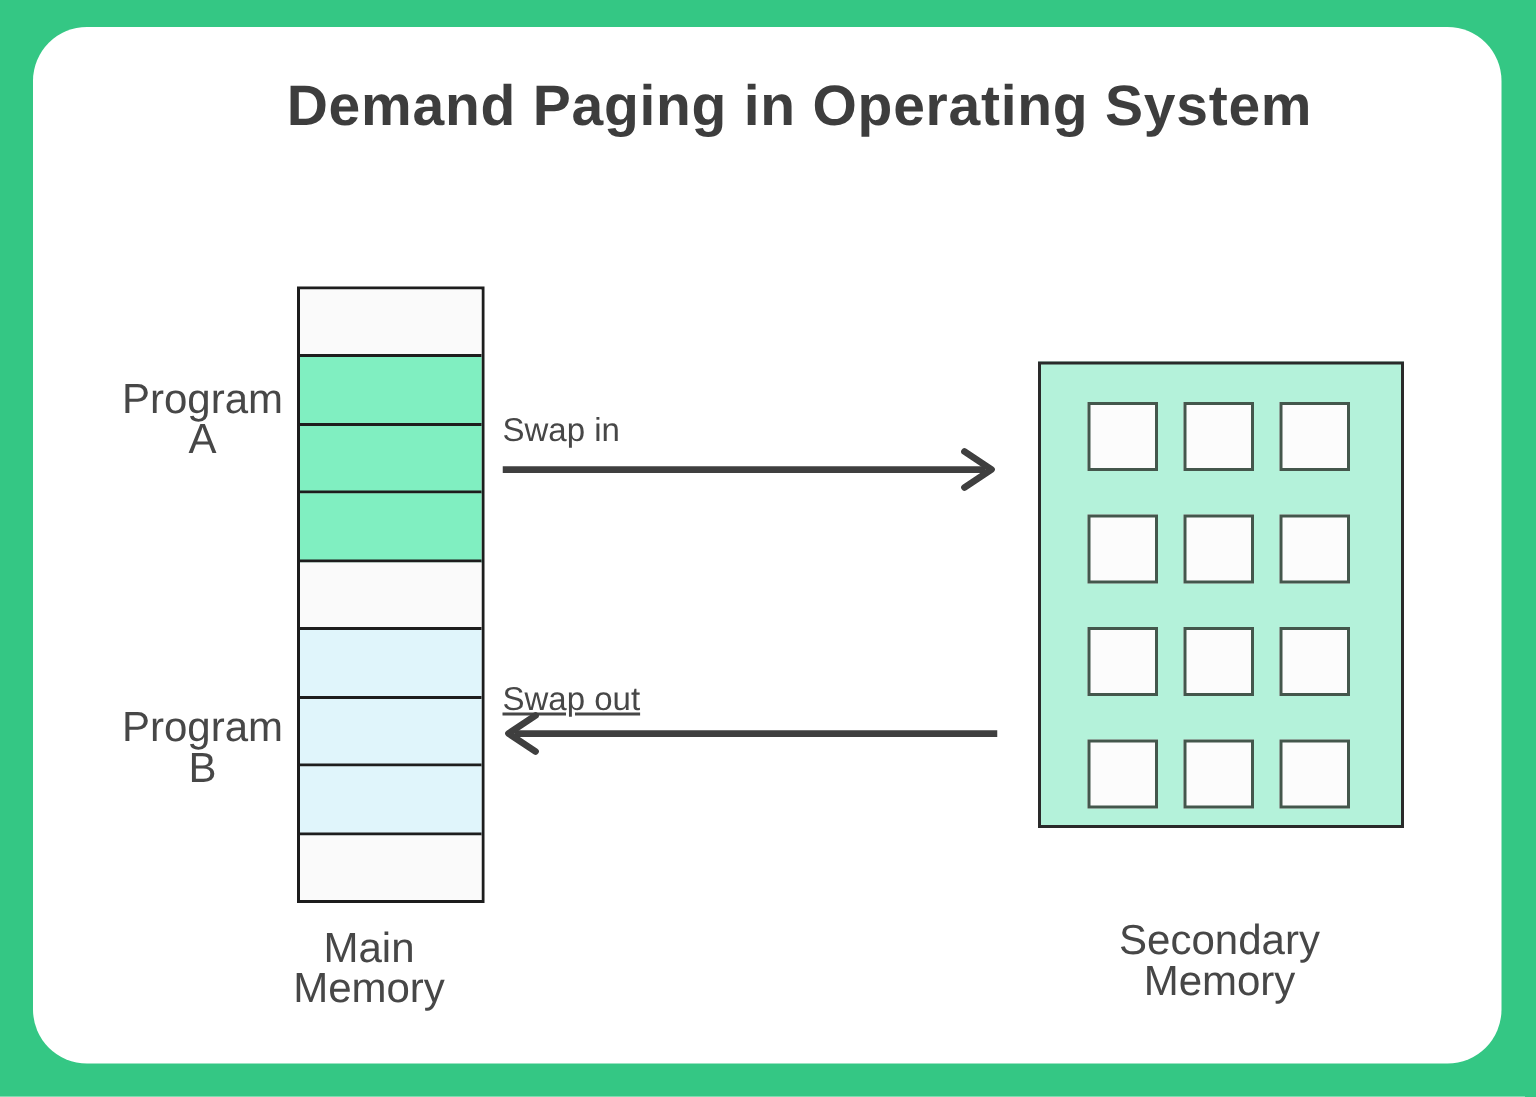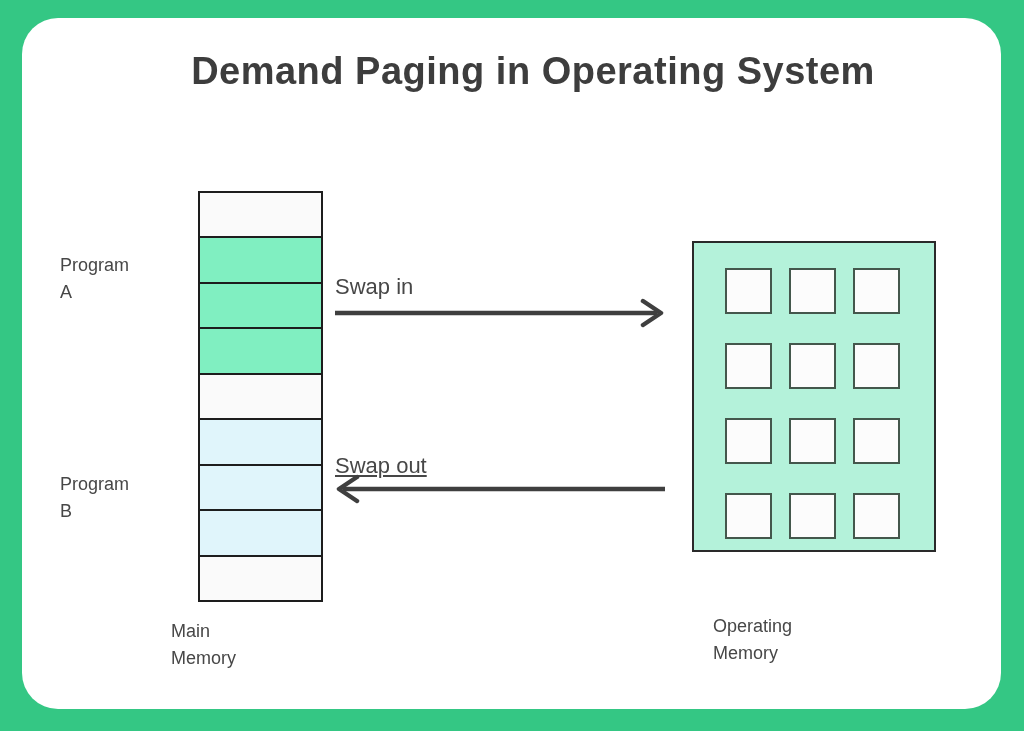--- a/index.html
+++ b/index.html
@@ -43,22 +43,22 @@
     text-align: center;
     font-size: 38px;
     font-weight: bold;
     letter-spacing: 0.5px;
     color: var(--title-text);
     margin-left: 21px;
   }
   .side-label {
     position: absolute;
     width: 150px;
-    text-align: left;
-    font-size: 18px;
+    text-align: center;
+    font-size: 28px;
     line-height: 27px;
     color: var(--label-text);
   }
   .program-a-label { left: 60px; top: 252px; }
   .program-b-label { left: 60px; top: 471px; }
   .main-memory-label { left: 171px; top: 618px; }
   .secondary-memory-label { left: 713px; top: 613px; width: 200px; }
 
   .memory-column {
     position: absolute;
@@ -172,16 +172,16 @@
         <div class="page-square"></div>
         <div class="page-square"></div>
         <div class="page-square"></div>
         <div class="page-square"></div>
         <div class="page-square"></div>
         <div class="page-square"></div>
       </div>
   </div>
 
   <div class="side-label secondary-memory-label">
-    <div>Operating</div>
+    <div>Secondary</div>
     <div>Memory</div>
   </div>
 </div>
 
 </body></html>

